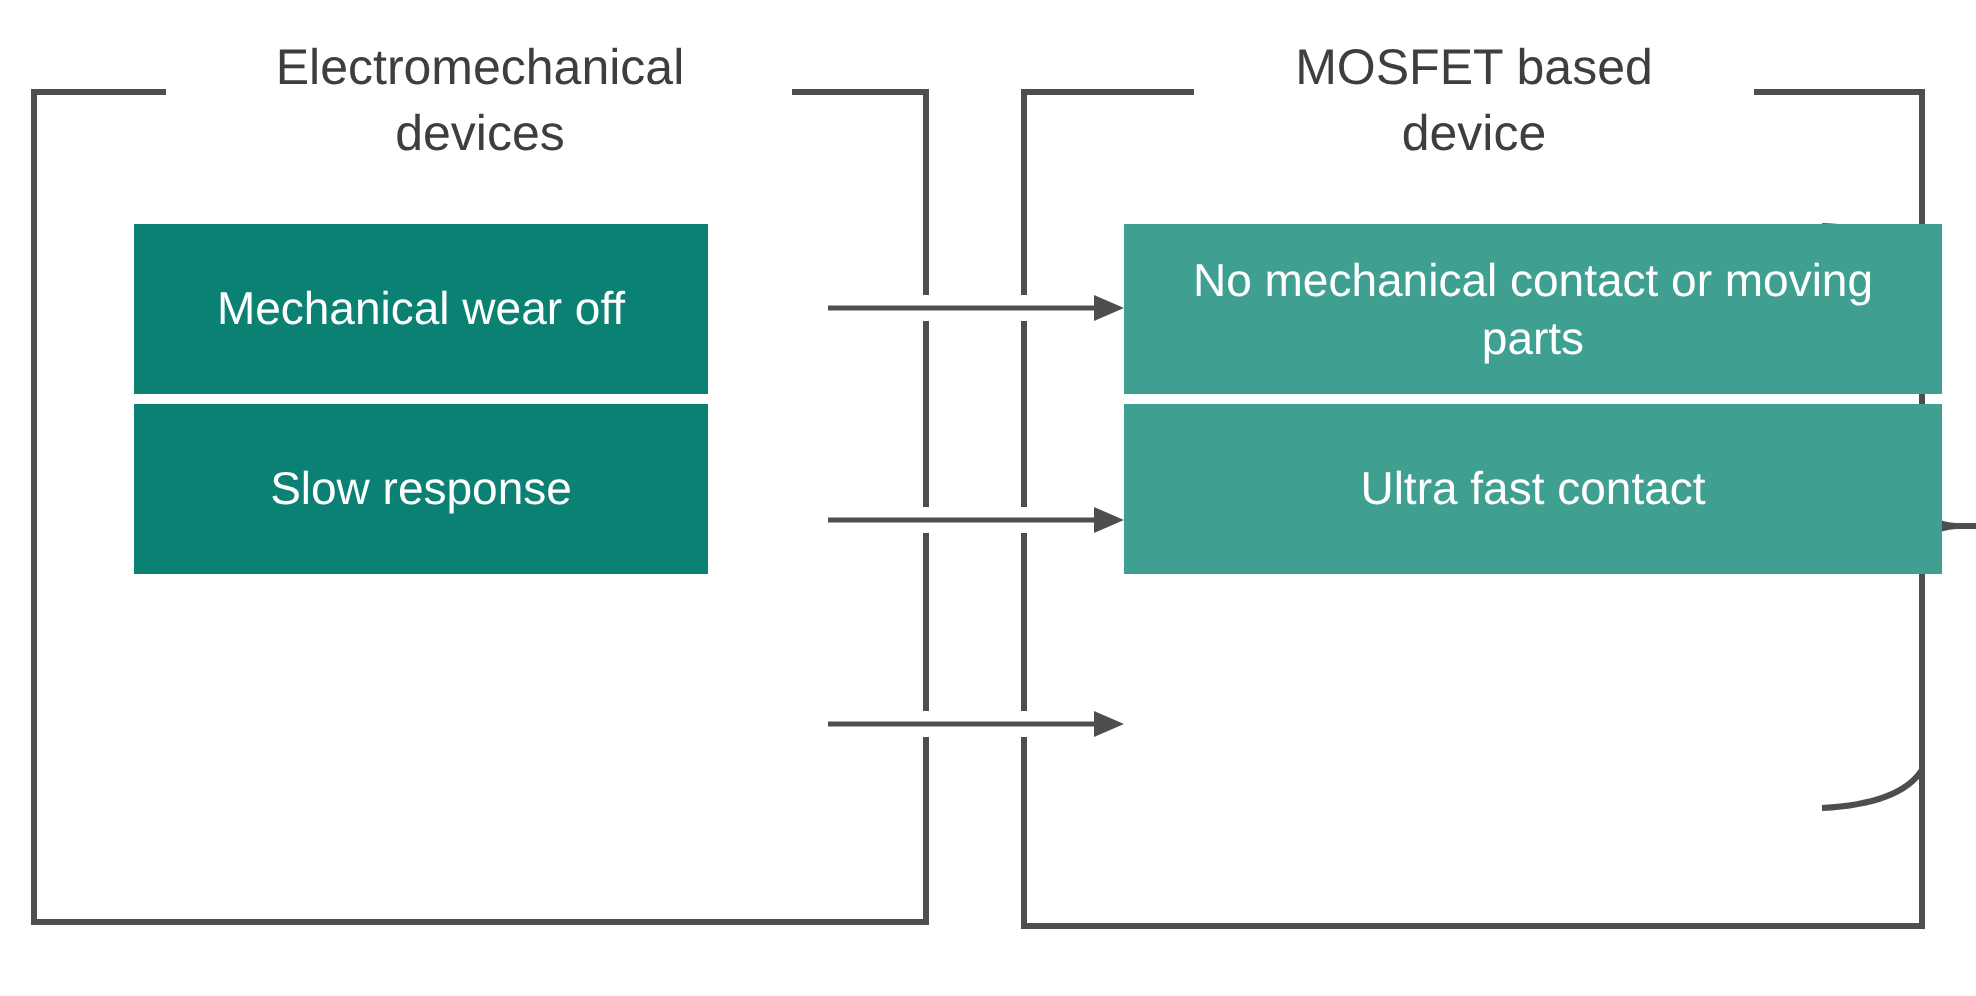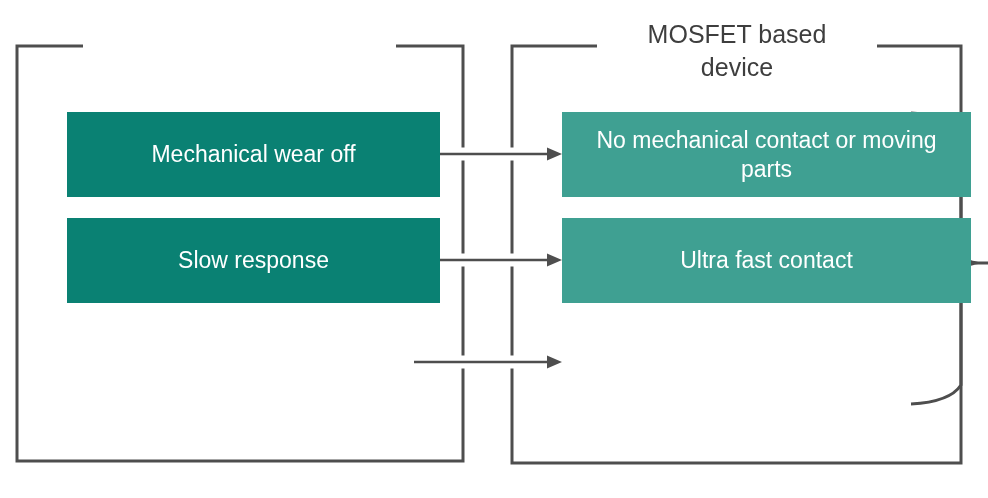--- a/index.html
+++ b/index.html
@@ -59,24 +59,24 @@
     position: absolute;
     display: flex;
     align-items: center;
     justify-content: center;
     text-align: center;
     box-sizing: border-box;
     color: var(--color-box-text, #FFFFFF);
     font-size: 23px;
     line-height: 29px;
   }
-  .box.lcol { left: 67px;  width: 373px; background: var(--color-left-box,  #0A8173); padding: 0 20px; text-align: right; }
+  .box.lcol { left: 67px;  width: 287px; background: var(--color-left-box,  #0A8173); padding: 0 20px; text-align: right; }
   .box.rcol { left: 562px; width: 409px; background: var(--color-right-box, #3FA092); padding: 0 28px; }
   .row1 { top: 112px; height: 85px; }
-  .row2 { top: 218px; height: 85px; }
+  .row2 { top: 202px; height: 85px; }
   .row3 { top: 320px; height: 85px; }
 </style>
 </head>
 <body>
 
 <div class="canvas">
 
   <svg class="lines" viewBox="0 0 988 498">
 
     <path class="bracket" d="M 83,46 H 17 V 461 H 463 V 46 H 396"></path>
@@ -98,20 +98,21 @@
       <line class="arrow-line" x1="414" y1="362" x2="549" y2="362"></line>
       <polygon class="arrow-head" points="547,355.5 547,368.5 562,362"></polygon>
     </g>
 
     <path class="brace" d="M 911,113 Q 950,115 961,128
              L 961,252 Q 963,262 978,263 L 988,263
              M 978,263 Q 963,264 961,274
              L 961,385 Q 950,402 911,404"></path>
   </svg>
 
+  <div class="group-title left">Electromechanical devices</div>
   <div class="group-title right">MOSFET based device</div>
 
   <div class="box lcol row1">Mechanical wear off</div>
   <div class="box lcol row2">Slow response</div>
 
   <div class="box rcol row1">No mechanical contact or moving parts</div>
   <div class="box rcol row2">Ultra fast contact</div>
 
 </div>
 

